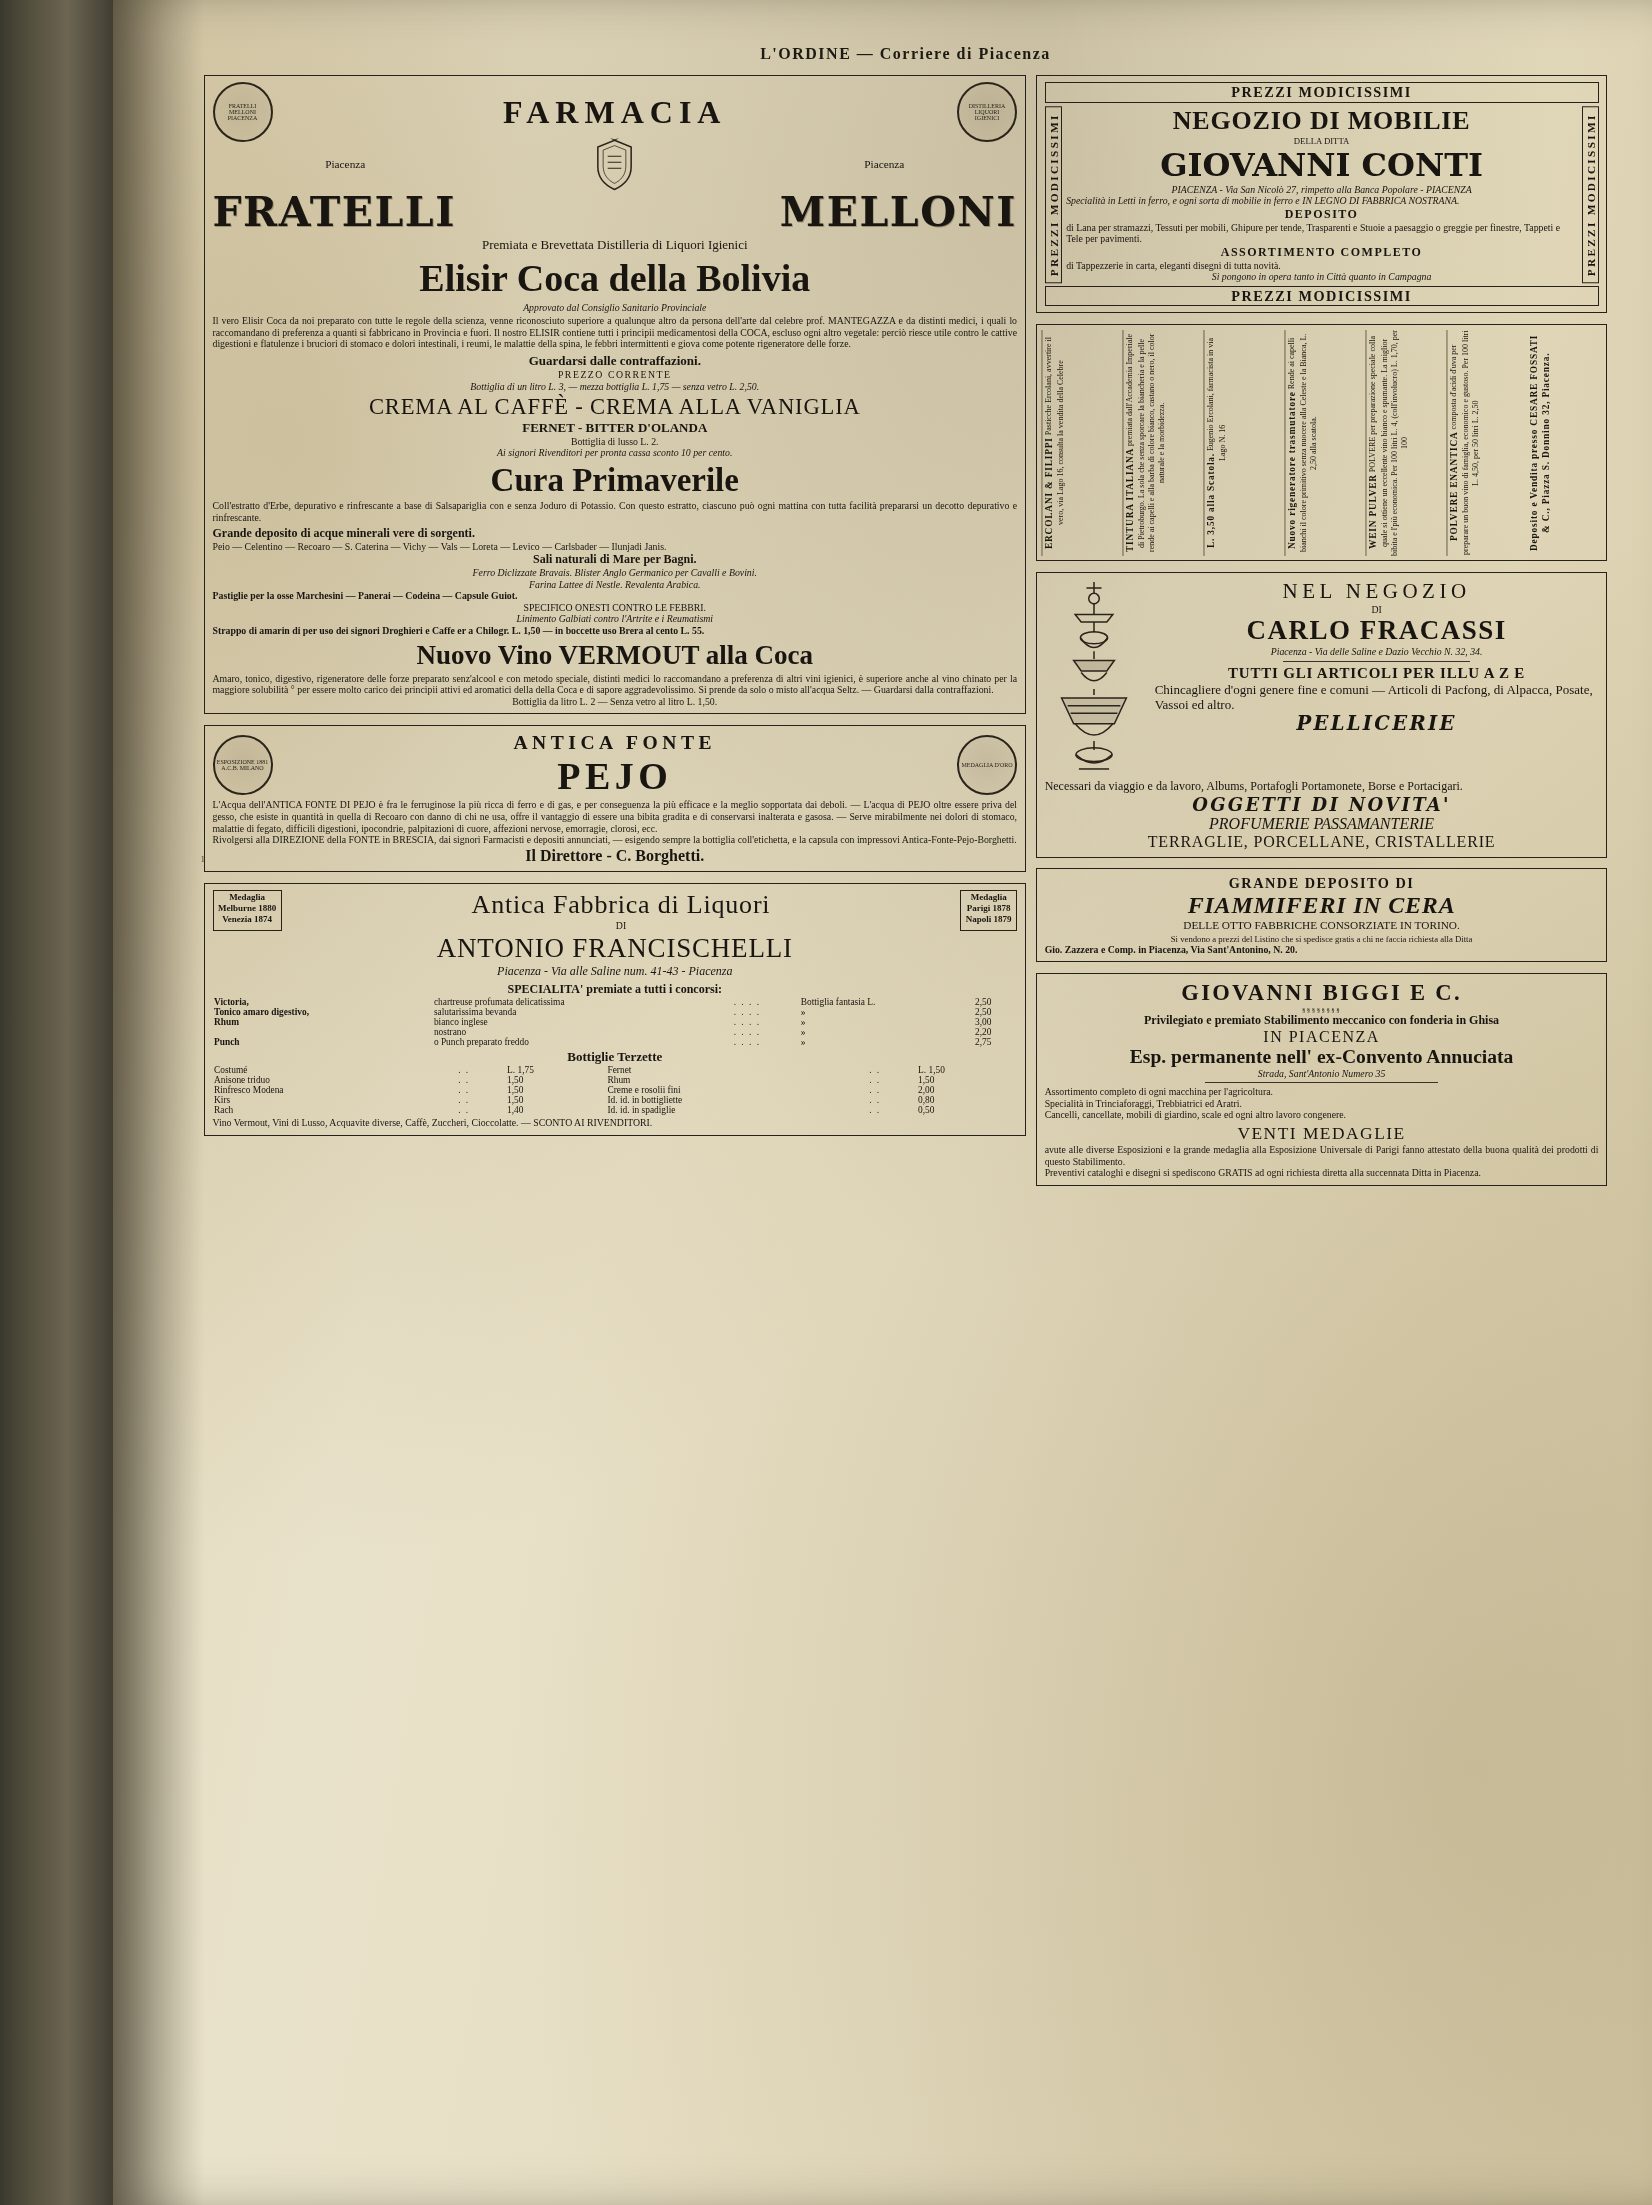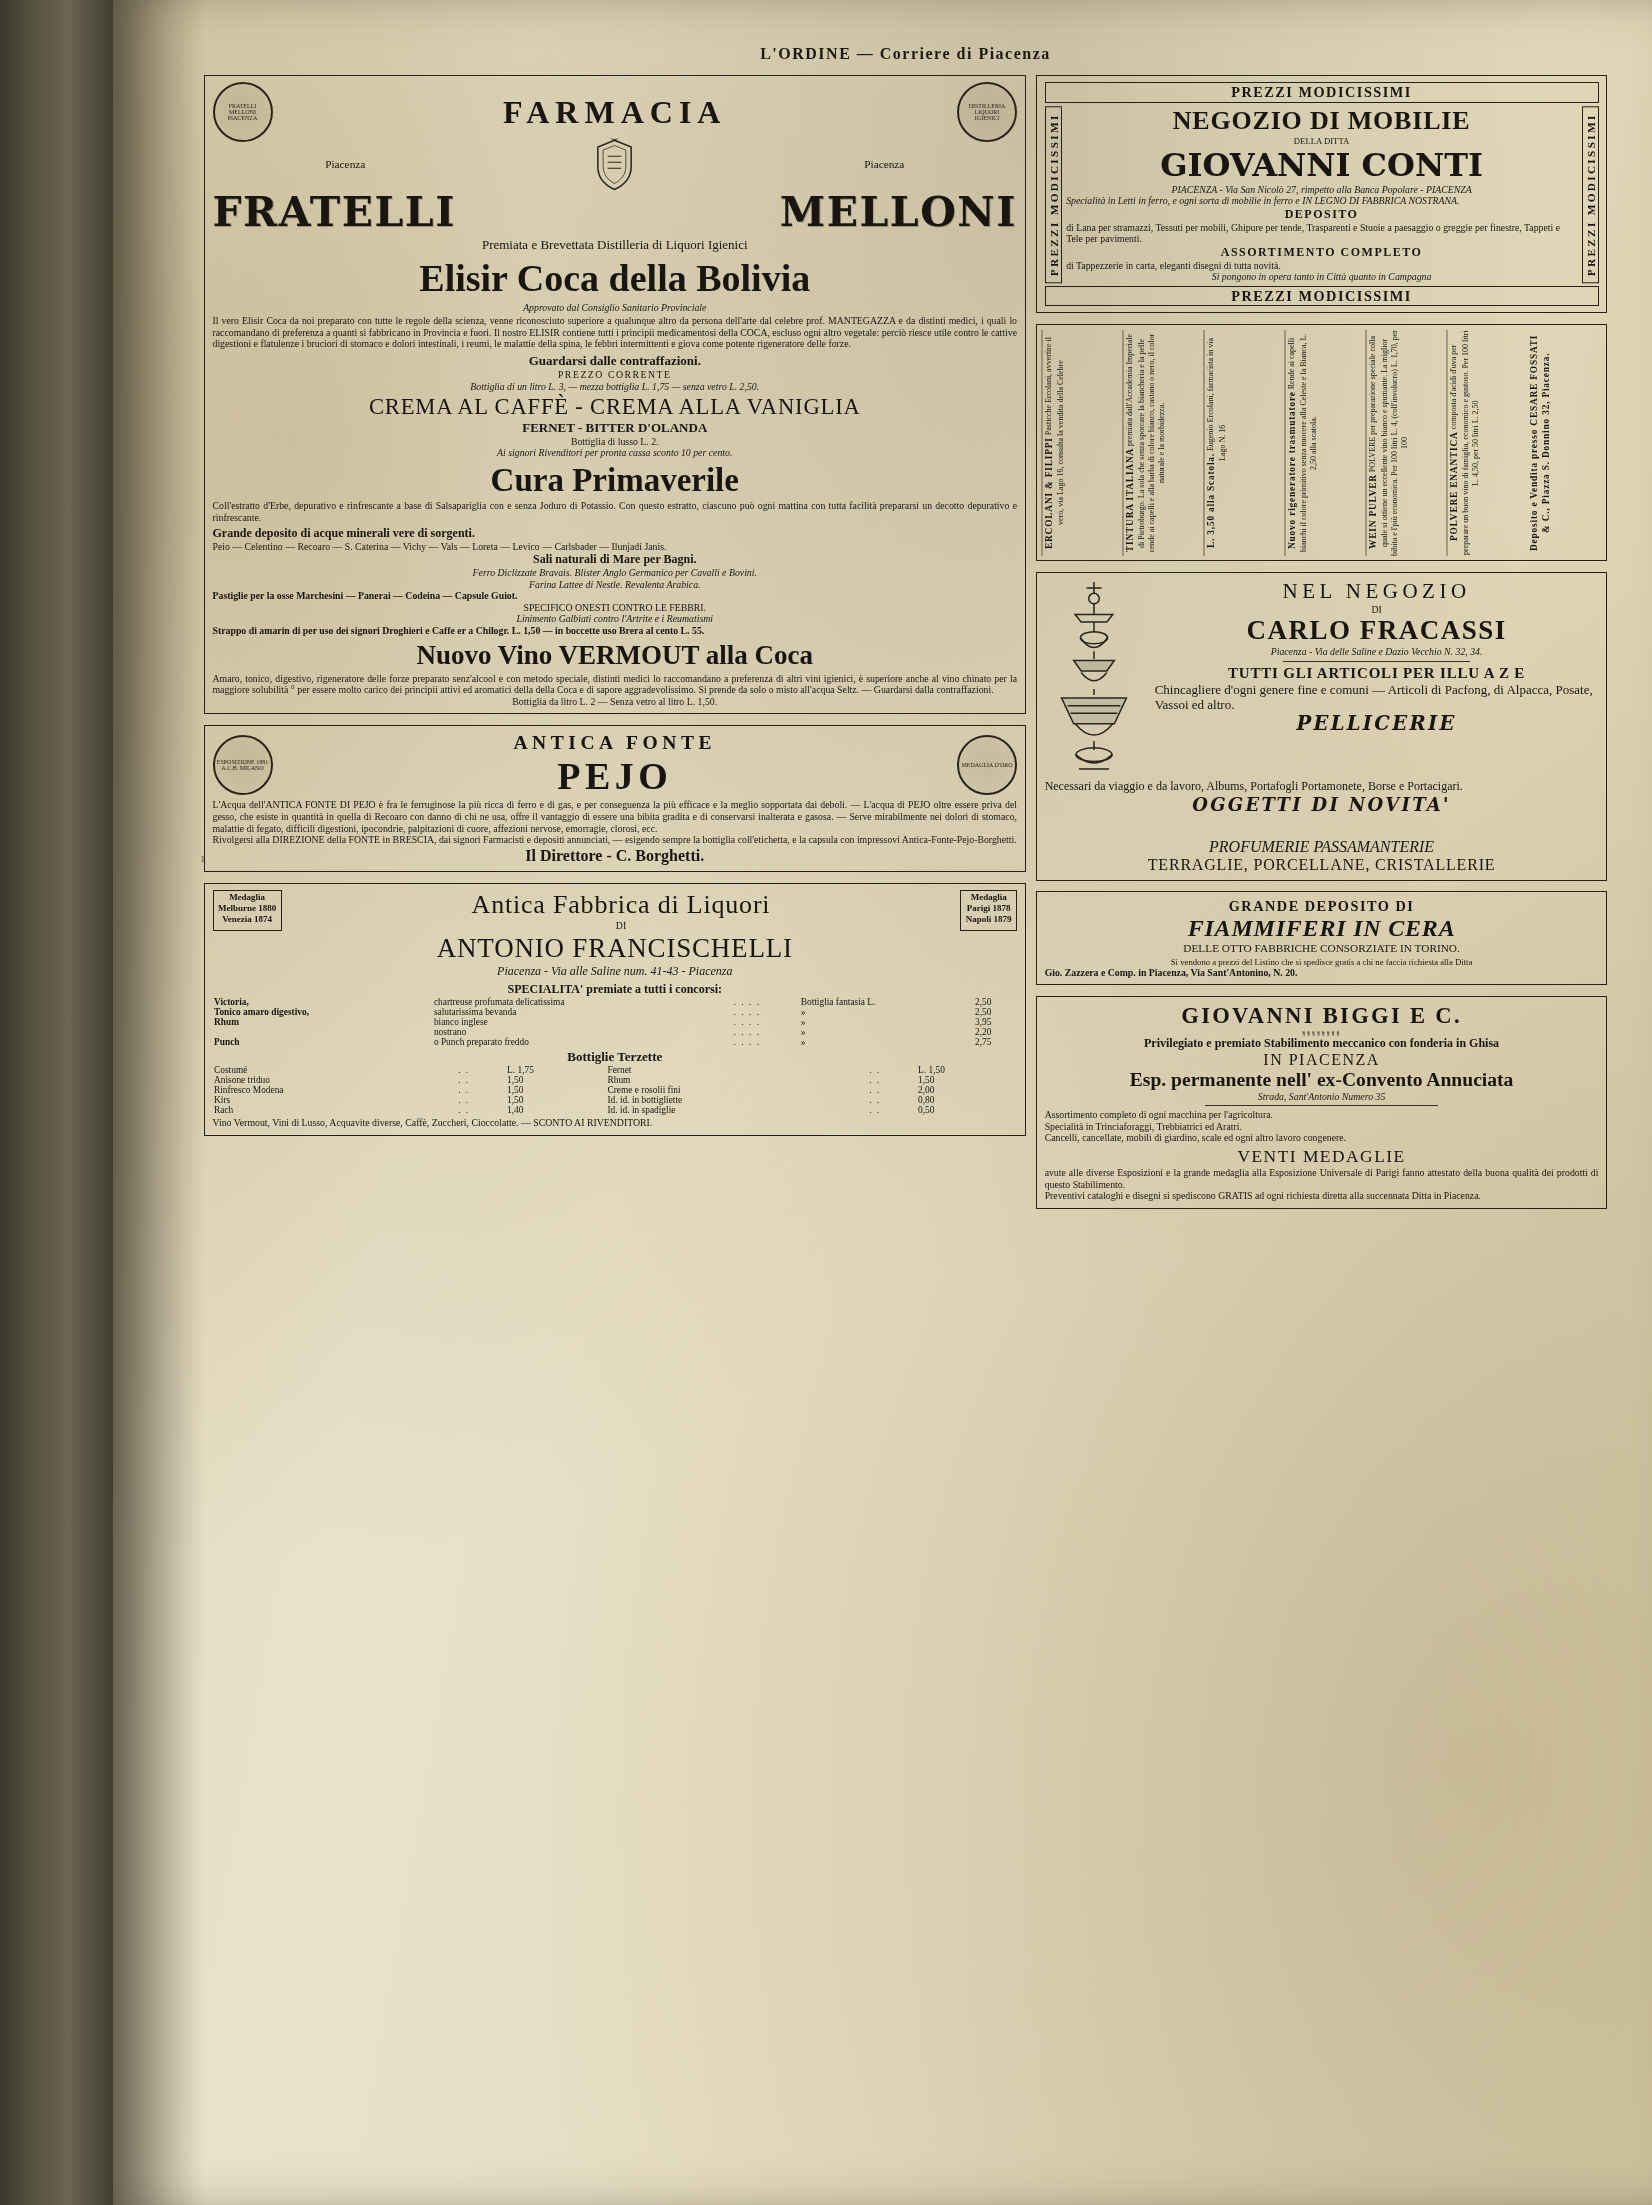--- a/index.html
+++ b/index.html
@@ -252,21 +252,21 @@
                 <td>salutarissima bevanda</td>
                 <td class="dots">. . . .</td>
                 <td>»</td>
                 <td>2,50</td>
               </tr>
               <tr>
                 <td class="b">Rhum</td>
                 <td>bianco inglese</td>
                 <td class="dots">. . . .</td>
                 <td>»</td>
-                <td>3,95</td>
+                <td>3,00</td>
               </tr>
               <tr>
                 <td class="b"></td>
                 <td>nostrano</td>
                 <td class="dots">. . . .</td>
                 <td>»</td>
                 <td>2,20</td>
               </tr>
               <tr>
                 <td class="b">Punch</td>
@@ -412,21 +412,21 @@
                 <div class="h-fracassi">CARLO FRACASSI</div>
                 <div class="i sm">Piacenza - Via delle Saline e Dazio Vecchio N. 32, 34.</div>
                 <hr class="hair">
                 <div class="b" style="font-size:15px;letter-spacing:0.8px;">TUTTI GLI ARTICOLI PER ILLU A Z E</div>
                 <div class="sm" style="font-size:13px;text-align:left;">Chincagliere d'ogni genere fine e comuni — Articoli di Pacfong, di Alpacca, Posate, Vassoi ed altro.</div>
                 <div class="ornate" style="font-size:19.6px;">PELLICERIE</div>
               </div>
             </div>
             <div style="font-size:12px;">Necessari da viaggio e da lavoro, Albums, Portafogli Portamonete, Borse e Portacigari.</div>
             <div class="center ornate" style="font-size:18px;">OGGETTI DI NOVITA'</div>
-            <div class="center i" style="font-size:16px;margin-top:23px;">PROFUMERIE  PASSAMANTERIE</div>
+            <div class="center i" style="font-size:16px;">PROFUMERIE  PASSAMANTERIE</div>
             <div class="center" style="font-size:16px;letter-spacing:0.8px;">TERRAGLIE, PORCELLANE, CRISTALLERIE</div>
           </div>
 
           <div class="box">
             <div class="center b sp" style="font-size:14.3px;">GRANDE DEPOSITO DI</div>
             <div class="center h-fiammiferi">FIAMMIFERI IN CERA</div>
             <div class="center" style="font-size:11.3px;">DELLE OTTO FABBRICHE CONSORZIATE IN TORINO.</div>
             <div class="center xs" style="margin-top:2.3px;">Si vendono a prezzi del Listino che si spedisce gratis a chi ne faccia richiesta alla Ditta</div>
             <div class="b sm">Gio. Zazzera e Comp. in Piacenza, Via Sant'Antonino, N. 20.</div>
           </div>

